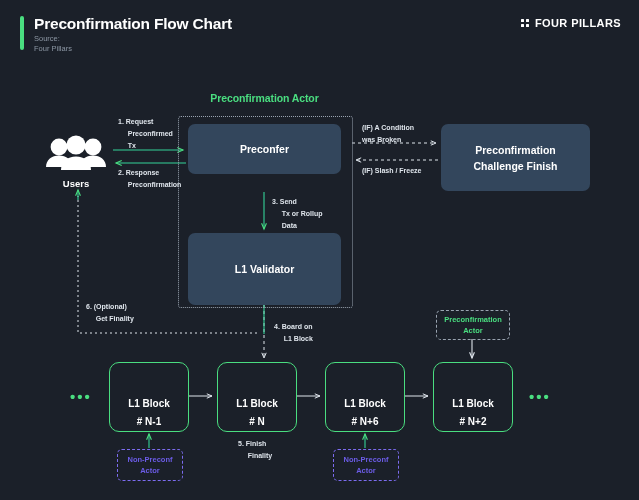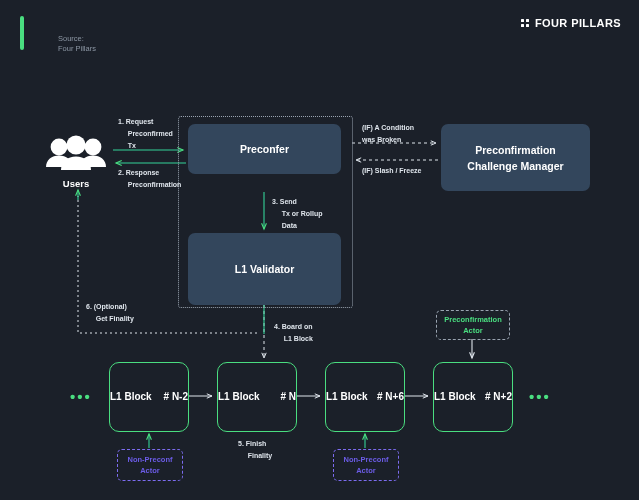--- a/index.html
+++ b/index.html
@@ -9,21 +9,21 @@
     font-family:"Liberation Sans","DejaVu Sans",sans-serif;
     color:#e8ecf1;
     position:relative;
   }
   #canvas{position:absolute;left:0;top:0;width:639px;height:500px;}
   svg.layer{position:absolute;left:0;top:0;width:639px;height:500px;pointer-events:none;}
 
   
   .hdr-accent{position:absolute;left:20px;top:16px;width:4px;height:34px;background:#4ade80;border-radius:2px;}
   .hdr-title{position:absolute;left:34px;top:15px;font-size:15.5px;font-weight:bold;color:#ffffff;letter-spacing:-0.2px;}
-  .hdr-src{position:absolute;left:34px;top:34px;font-size:7.5px;line-height:9.5px;color:#8c96a3;margin-left:24px;}
+  .hdr-src{position:absolute;left:34px;top:34px;font-size:7.5px;line-height:9.5px;color:#8c96a3;}
   .brand{position:absolute;right:18px;top:17px;display:flex;align-items:center;gap:6px;}
   .brand-dots{display:grid;grid-template-columns:3px 3px;grid-template-rows:3px 3px;gap:2px;}
   .brand-dots i{display:block;width:3px;height:3px;background:#ffffff;border-radius:0.5px;}
   .brand-txt{font-size:11px;font-weight:bold;color:#ffffff;letter-spacing:0.4px;}
 
   
   .group-frame{position:absolute;left:178px;top:116px;width:173px;height:190px;
     border:1px dotted #9aa4b1;border-radius:3px;}
   .group-title{position:absolute;left:178px;top:92px;width:173px;text-align:center;
     font-size:10.5px;font-weight:bold;color:#4ade80;letter-spacing:-0.1px;}
@@ -35,21 +35,21 @@
   #node-preconfer{left:188px;top:124px;width:153px;height:50px;}
   #node-validator{left:188px;top:233px;width:153px;height:72px;}
   #node-challenge{left:441px;top:124px;width:149px;height:67px;}
 
   
   .users-wrap{position:absolute;left:40px;top:134px;width:72px;text-align:center;}
   .users-label{margin-top:0;font-size:9.5px;font-weight:bold;color:#ffffff;}
 
   
   .lblock{position:absolute;width:78px;height:68px;border:1.6px solid #4ade80;border-radius:10px;
-    display:flex;flex-direction:row;align-items:center;justify-content:space-between;
+    display:flex;flex-direction:column;align-items:center;justify-content:flex-end;
     font-size:10px;font-weight:bold;color:#ffffff;line-height:18px;background:transparent;}
   #block-0{left:109px;top:362px;}
   #block-1{left:217px;top:362px;}
   #block-2{left:325px;top:362px;}
   #block-3{left:433px;top:362px;}
   .ellipsis{position:absolute;top:388px;font-size:15px;font-weight:bold;color:#4ade80;letter-spacing:2px;}
   #ellipsis-left{left:70px;}
   #ellipsis-right{left:529px;}
 
   
@@ -71,20 +71,21 @@
   #lbl-6{left:86px;top:301px;}
   #lbl-cond{left:362px;top:122px;}
   #lbl-slash{left:362px;top:165px;}
 </style>
 </head>
 <body>
 
 <div id="canvas">
 
   <div class="hdr-accent"></div>
+  <div class="hdr-title">Preconfirmation Flow Chart</div>
   <div class="hdr-src">
     <div>Source:</div>
     <div>Four Pillars</div>
   </div>
   <div class="brand">
     <span class="brand-dots">
         <i></i>
         <i></i>
         <i></i>
         <i></i>
@@ -122,20 +123,21 @@
     <line x1="188" y1="396" x2="212" y2="396" stroke="#dfe5ec" stroke-width="1" marker-end="url(#aw)"></line>
     <line x1="296" y1="396" x2="320" y2="396" stroke="#dfe5ec" stroke-width="1" marker-end="url(#aw)"></line>
     <line x1="404" y1="396" x2="428" y2="396" stroke="#dfe5ec" stroke-width="1" marker-end="url(#aw)"></line>
 
     <line x1="472" y1="339" x2="472" y2="358" stroke="#dfe5ec" stroke-width="1.1" marker-end="url(#aw)"></line>
 
     <line x1="149" y1="448" x2="149" y2="434" stroke="#34d399" stroke-width="1.1" marker-end="url(#ag)"></line>
     <line x1="365" y1="448" x2="365" y2="434" stroke="#34d399" stroke-width="1.1" marker-end="url(#ag)"></line>
   </svg>
 
+  <div class="group-title">Preconfirmation Actor</div>
   <div class="group-frame"></div>
 
   <div class="users-wrap">
     <svg width="64" height="40" viewBox="0 0 64 40">
       <circle cx="15" cy="13" r="8.4" fill="#ffffff"></circle>
       <path d="M2 33c0-7.2 5.8-11.6 13-11.6S28 25.8 28 33z" fill="#ffffff"></path>
       <circle cx="49" cy="13" r="8.4" fill="#ffffff"></circle>
       <path d="M36 33c0-7.2 5.8-11.6 13-11.6S62 25.8 62 33z" fill="#ffffff"></path>
       <circle cx="32" cy="11" r="9.6" fill="#ffffff"></circle>
       <path d="M17 36c0-8.2 6.6-13.4 15-13.4S47 27.8 47 36z" fill="#ffffff"></path>
@@ -145,21 +147,21 @@
 
   <div class="node" id="node-preconfer">
     <span>Preconfer</span>
   </div>
   <div class="node" id="node-validator">
     <span>L1 Validator</span>
   </div>
   <div class="node" id="node-challenge">
     <span>
       <span>Preconfirmation</span><br>
-      <span>Challenge Manager</span>
+      <span>Challenge Finish</span>
     </span>
   </div>
 
   <div class="elabel" id="lbl-1">1. Request
      Preconfirmed
      Tx</div>
   <div class="elabel" id="lbl-2">2. Response
      Preconfirmation</div>
   <div class="elabel" id="lbl-3">3. Send
      Tx or Rollup
@@ -170,21 +172,21 @@
      Finality</div>
   <div class="elabel" id="lbl-6">6. (Optional)
      Get Finality</div>
   <div class="elabel" id="lbl-cond">(IF) A Condition
 was Broken</div>
   <div class="elabel" id="lbl-slash">(IF) Slash / Freeze</div>
 
   <div class="ellipsis" id="ellipsis-left">•••</div>
   <div class="lblock" id="block-0">
     <span>L1 Block</span>
-    <span># N-2</span>
+    <span># N-1</span>
   </div>
   <div class="lblock" id="block-1">
     <span>L1 Block</span>
     <span># N</span>
   </div>
   <div class="lblock" id="block-2">
     <span>L1 Block</span>
     <span># N+6</span>
   </div>
   <div class="lblock" id="block-3">

